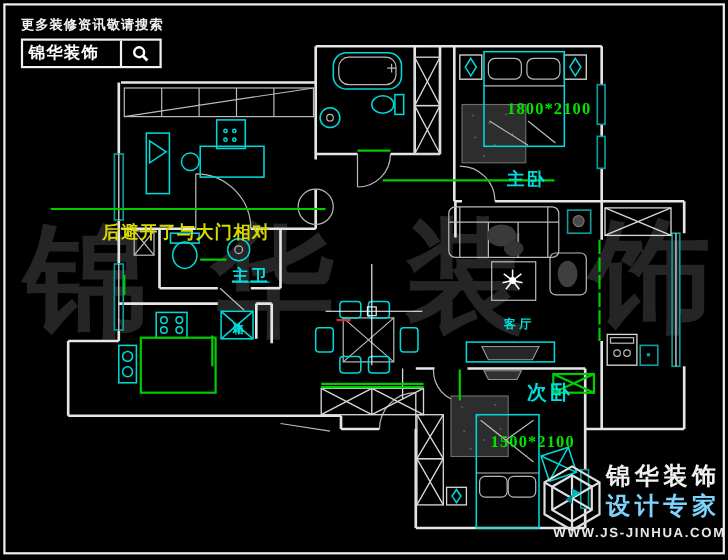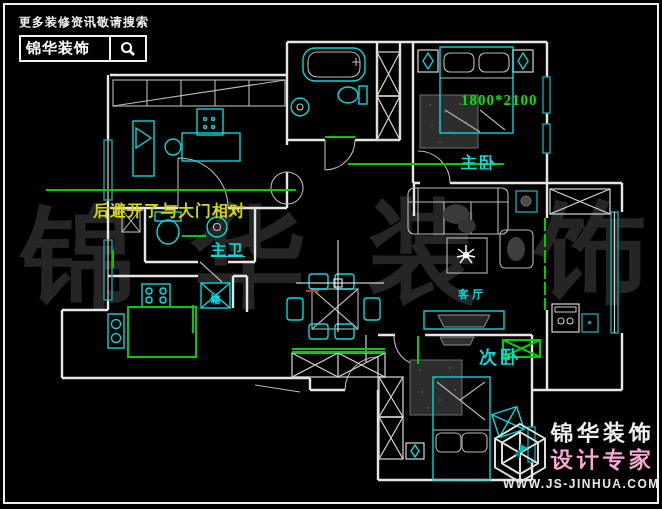--- a/index.html
+++ b/index.html
@@ -14,21 +14,21 @@
   .dim{color:#00e400;font-family:Liberation Serif, serif;font-size:15px;letter-spacing:1px;}
   .tagline{left:19px;top:14px;font-size:12px;color:#f2f2f2;letter-spacing:1px;text-align:right;}
   .logo-box{position:absolute;left:19px;top:35px;width:124px;height:23px;border:2px solid #f2f2f2;
             display:flex;align-items:center;z-index:5;}
   .logo-text{flex:1;color:#fff;font-size:15px;font-weight:bold;padding-left:5px;letter-spacing:1px;}
   .logo-sep{width:0;height:100%;border-left:2px solid #f2f2f2;}
   .logo-mag{width:34px;display:flex;align-items:center;justify-content:center;}
   .fridge-lbl{color:#00dede;font-size:10px;writing-mode:vertical-rl;text-orientation:upright;
               letter-spacing:1px;line-height:1;}
   .bcompany{left:551px;top:418px;font-size:22px;color:#f0f0f0;letter-spacing:4px;}
-  .bslogan{left:551px;top:445px;font-size:22px;color:#f9a8d4;letter-spacing:4px;}
+  .bslogan{left:551px;top:445px;font-size:22px;color:#7dd3fc;letter-spacing:4px;}
   .bsite{left:503px;top:477px;font-size:12px;color:#e8e8e8;letter-spacing:1.5px;}
   
   .w{stroke:#e6e6e6;stroke-width:2.4;fill:none}
   .w2{stroke:#d8d8d8;stroke-width:1.2;fill:none}
   .cy{stroke:#00d9d9;stroke-width:1.4;fill:none}
   .tl{stroke:#0f9c9c;stroke-width:1.5;fill:none}
   .gr{stroke:#00cc00;stroke-width:2;fill:none}
   .gy{stroke:#b9b9b9;stroke-width:1.1;fill:none}
   .dk{fill:#2d2d2d;stroke:#6f6f6f;stroke-width:1}
   .xh{stroke:#ffffff;stroke-width:1;fill:none}
@@ -277,20 +277,21 @@
 
   <div class="lbl note" style="left:45px;top:201px;margin-left:48px;">后避开了与大门相对</div>
 
   <div class="lbl cylbl" style="left:461px;top:153px;font-size:16px;letter-spacing:2px;">主卧</div>
   <div class="lbl cylbl" style="left:458px;top:287px;font-size:11px;letter-spacing:3px;">客厅</div>
   <div class="lbl cylbl" style="left:435px;top:345px;font-size:18px;letter-spacing:3px;margin-left:44px;">次卧</div>
   <div class="lbl cylbl" style="left:211px;top:241px;font-size:15px;letter-spacing:2px;text-decoration:underline;">主卫</div>
   <div class="lbl fridge-lbl" style="left:210px;top:285px;">冰箱</div>
 
   <div class="lbl dim" style="left:461px;top:92px;">1800*2100</div>
+  <div class="lbl dim" style="left:446px;top:394px;">1500*2100</div>
 
   <svg width="64" height="66" viewBox="0 0 64 66" style="position:absolute;left:488px;top:420px;z-index:5;">
     <g stroke="#e0e0e0" stroke-width="2" fill="none">
       <polygon points="32,4 57,18.5 57,47.5 32,62 7,47.5 7,18.5"></polygon>
       <polygon points="32,12 50,22.5 50,43.5 32,54 14,43.5 14,22.5"></polygon>
       <path d="M32 33 L57 18.5 M32 33 L7 18.5 M32 33 V62"></path>
       <path d="M32 12 V33 M14 43.5 L32 33 L50 43.5"></path>
     </g>
     <polygon points="32,33 40,28 32,24" fill="#00b8b8"></polygon>
     <polygon points="32,38 26,34 32,30" fill="#008888"></polygon>

